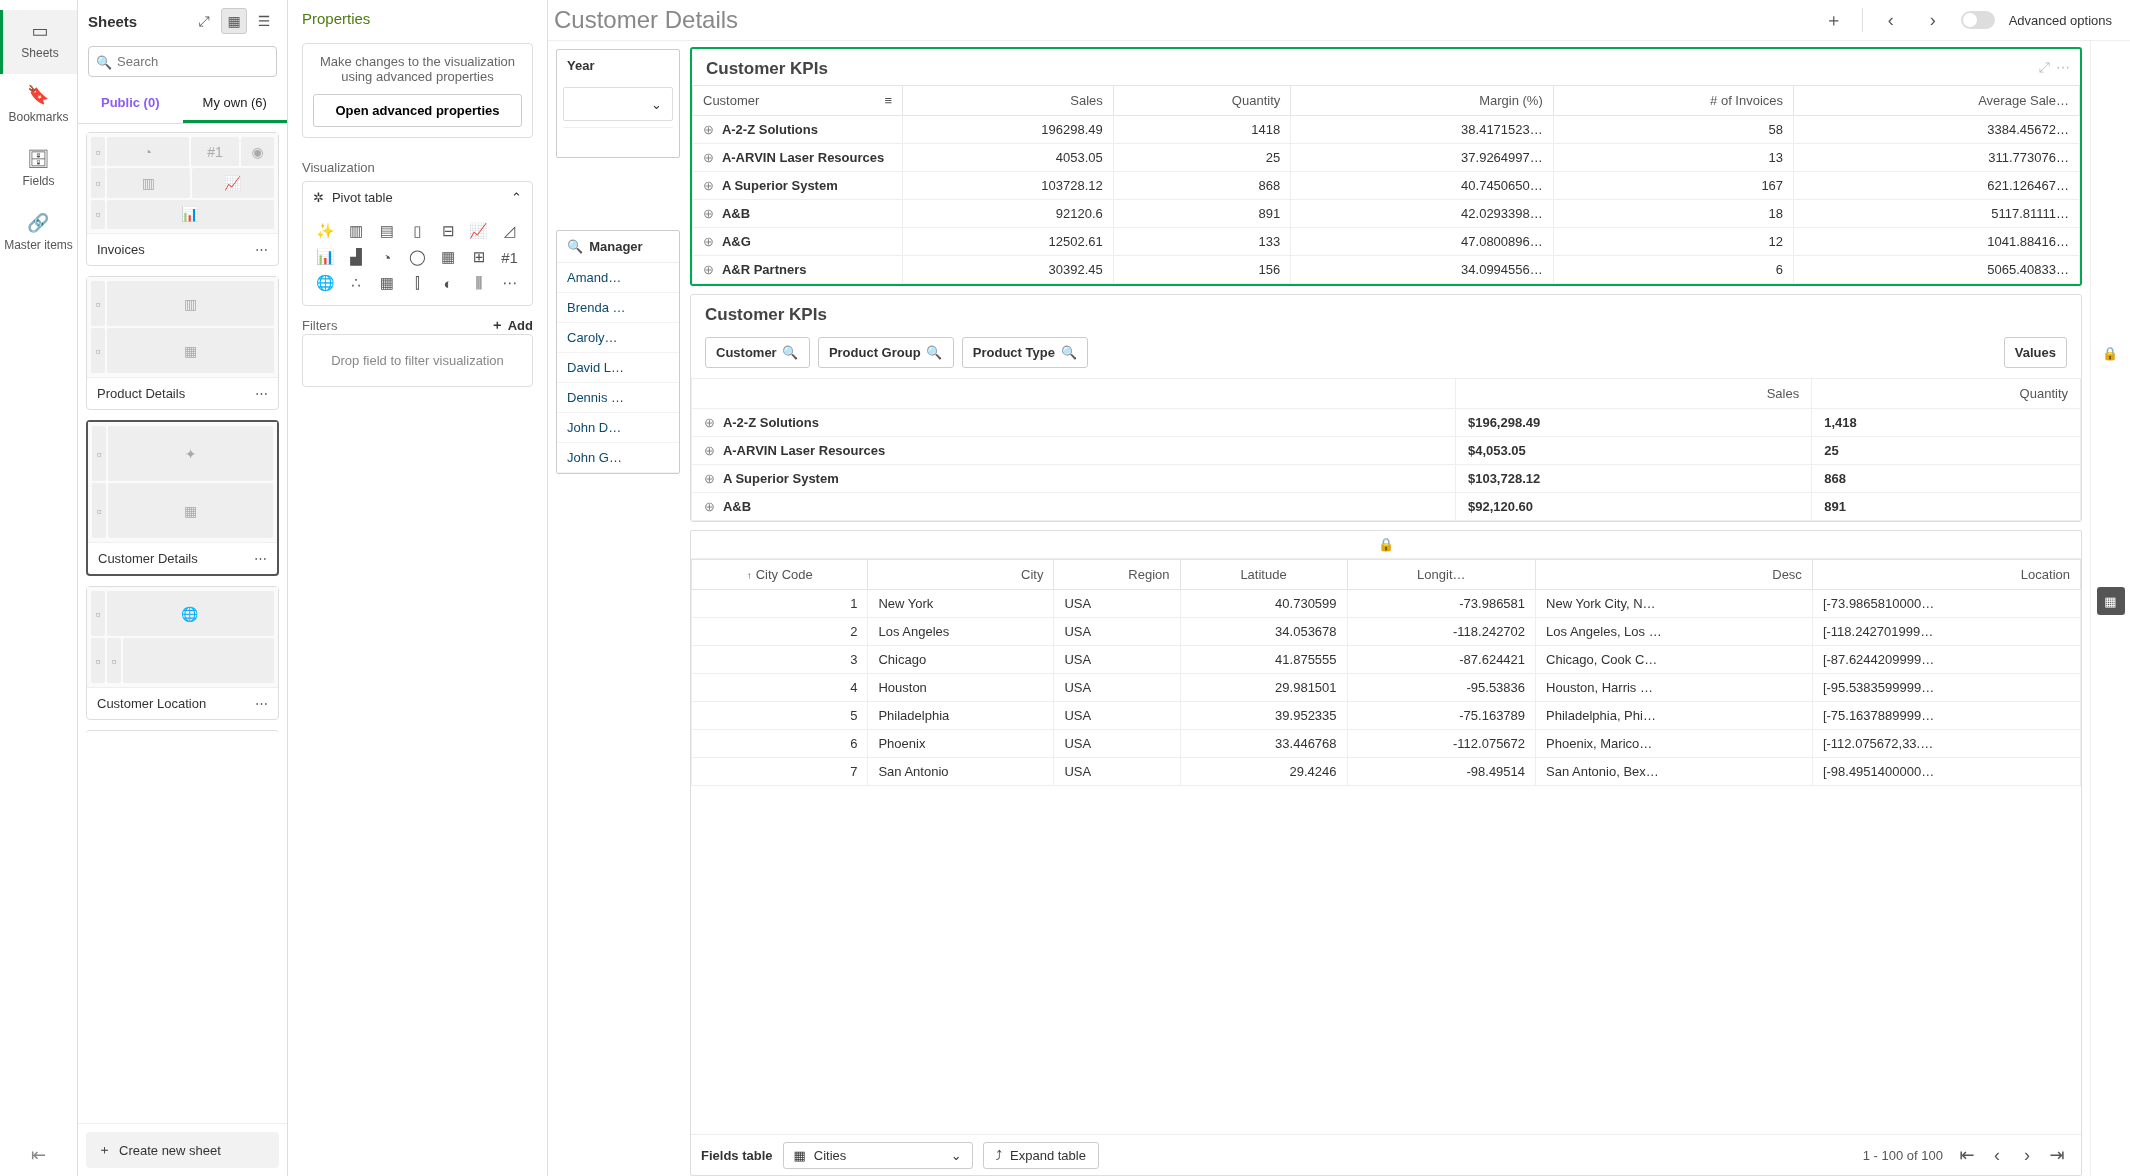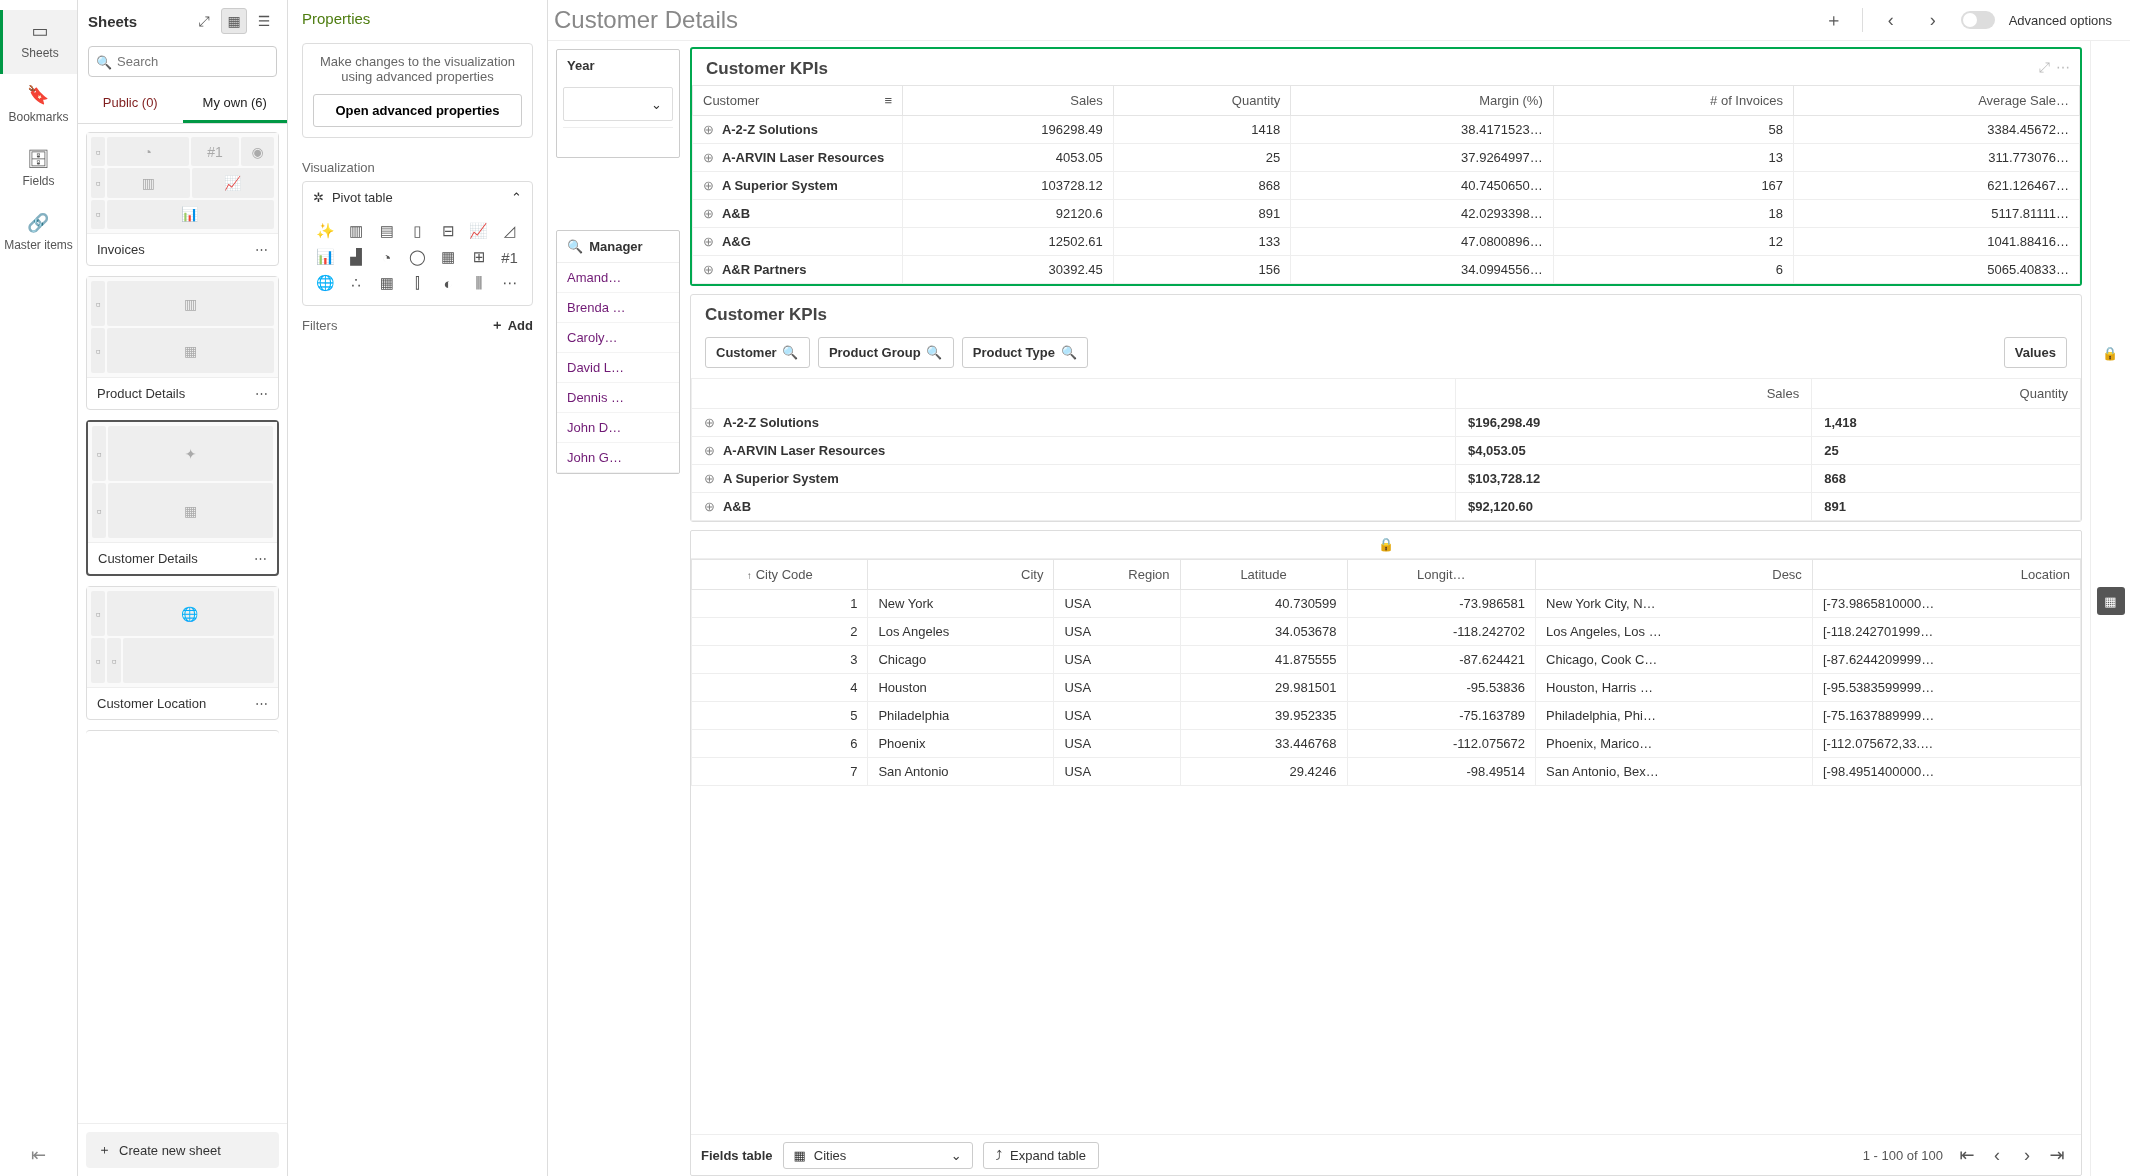--- a/index.html
+++ b/index.html
@@ -13,21 +13,21 @@
 .sidebar { width: 210px; border-right: 1px solid #ddd; display: flex; flex-direction: column; }
 .sidebar-head { display: flex; align-items: center; justify-content: space-between; padding: 8px 10px; }
 .sidebar-head h3 { font-size: 15px; font-weight: 600; }
 .sidebar-head-icons { display: flex; gap: 4px; }
 .icon-btn { width: 26px; height: 26px; border: 1px solid transparent; background: transparent; border-radius: 3px; display: flex; align-items: center; justify-content: center; cursor: pointer; font-size: 14px; color: #555;}
 .icon-btn.selected { background: #e8e8e8; border-color: #ccc; }
 .search-box { margin: 4px 10px 8px; position: relative; }
 .search-box input { width: 100%; padding: 7px 8px 7px 28px; border: 1px solid #ccc; border-radius: 4px; font-size: 13px; }
 .search-box .sicon { position: absolute; left: 8px; top: 50%; transform: translateY(-50%); color: #888; }
 .tabs { display: flex; border-bottom: 1px solid #ddd; }
-.tab { flex: 1; text-align: center; padding: 10px 0; font-size: 13px; color: #7f1d1d; cursor: pointer; }
+.tab { flex: 1; text-align: center; padding: 10px 0; font-size: 13px; color: #8b5cf6; cursor: pointer; font-weight: bold; }
 .tab.active { color: #222; border-bottom: 3px solid #009845; font-weight: 500; }
 .sheet-list { flex: 1; overflow-y: auto; padding: 8px; position: relative; }
 .sheet-card { border: 1px solid #ddd; border-radius: 4px; margin-bottom: 10px; background: #fff; }
 .sheet-card.active { border: 2px solid #555; }
 .sheet-thumb { height: 100px; background: #fafafa; display: flex; flex-direction: column; padding: 4px; gap: 2px; }
 .sheet-thumb.tall { height: 120px; }
 .thumb-row { flex: 1; display: flex; gap: 2px; }
 .thumb-cell { flex: 1; background: #eee; border-radius: 2px; display:flex; align-items:center; justify-content:center; color:#aaa; font-size:14px; position:relative;}
 .thumb-cell.sm { flex: 0 0 14px; }
 .sheet-card-foot { display: flex; align-items: center; justify-content: space-between; padding: 8px 10px; border-top: 1px solid #eee; }
@@ -55,21 +55,21 @@
 .divider-v { width: 1px; height: 24px; background: #ddd; }
 .toggle { width: 34px; height: 18px; border-radius: 9px; background: #ddd; position: relative; cursor: pointer; }
 .toggle::after { content: ''; position: absolute; width: 14px; height: 14px; border-radius: 50%; background: #fff; top: 2px; left: 2px; }
 .main-body { flex: 1; display: flex; overflow: hidden; }
 .filters-col { width: 140px; padding: 8px; display: flex; flex-direction: column; gap: 12px; }
 .filter-card { border: 1px solid #ccc; border-radius: 2px; background: #fff; }
 .filter-title { padding: 8px 10px; font-weight: 600; font-size: 13px; }
 .filter-select { padding: 8px 10px;height:34px; display: flex; justify-content: flex-end; align-items: center; cursor: pointer; border:1px solid #ddd;margin:6px;border-radius:2px;}
 .filter-list-head { display: flex; align-items: center; gap: 6px; padding: 8px 10px; font-weight: 600; border-bottom: 1px solid #eee; }
 .filter-list { max-height: 220px; overflow-y: auto; }
-.filter-item { padding: 7px 10px; font-size: 13px; color: #701a75; white-space: nowrap; overflow: hidden; text-overflow: ellipsis; cursor: pointer; border-bottom:1px solid #f3f3f3;}
+.filter-item { padding: 7px 10px; font-size: 13px; color: #0c4a6e; white-space: nowrap; overflow: hidden; text-overflow: ellipsis; cursor: pointer; border-bottom:1px solid #f3f3f3;}
 .content { flex: 1; display: flex; flex-direction: column; padding: 6px 8px 0 2px; gap: 8px; overflow: hidden; }
 .kpi-card { border: 2px solid #00a84f; border-radius: 3px; background: #fff; position: relative; }
 .kpi-card.noborder { border: 1px solid #ddd; }
 .card-title { padding: 10px 14px 6px; font-size: 17px; font-weight: 600; color: #444; }
 .card-actions { position: absolute; top: 10px; right: 10px; display: flex; gap: 6px; color: #bbb; font-size: 14px;}
 .tbl { width: 100%; border-collapse: collapse; font-size: 13px; }
 .tbl th { text-align: left; padding: 7px 10px; border: 1px solid #e4e4e4; color: #555; font-weight: 500; background:#fff; }
 .tbl th.r { text-align: right; }
 .tbl td { padding: 6px 10px; border: 1px solid #eee; }
 .tbl td.r { text-align: right; }
@@ -271,20 +271,21 @@
       </div>
     </div>
     <div>
       <div class="filters-head">
         <div class="section-label" style="margin:0">Filters</div>
         <div class="filters-add">
           <span>＋</span>
           <span>Add</span>
         </div>
       </div>
+      <div class="drop-zone">Drop field to filter visualization</div>
     </div>
   </div>
 
   <div class="main">
     <div class="main-head">
       <div class="main-title">Customer Details</div>
       <div class="main-head-right">
         <div class="nav-btn">＋</div>
         <div class="divider-v"></div>
         <div class="nav-btn">‹</div>

